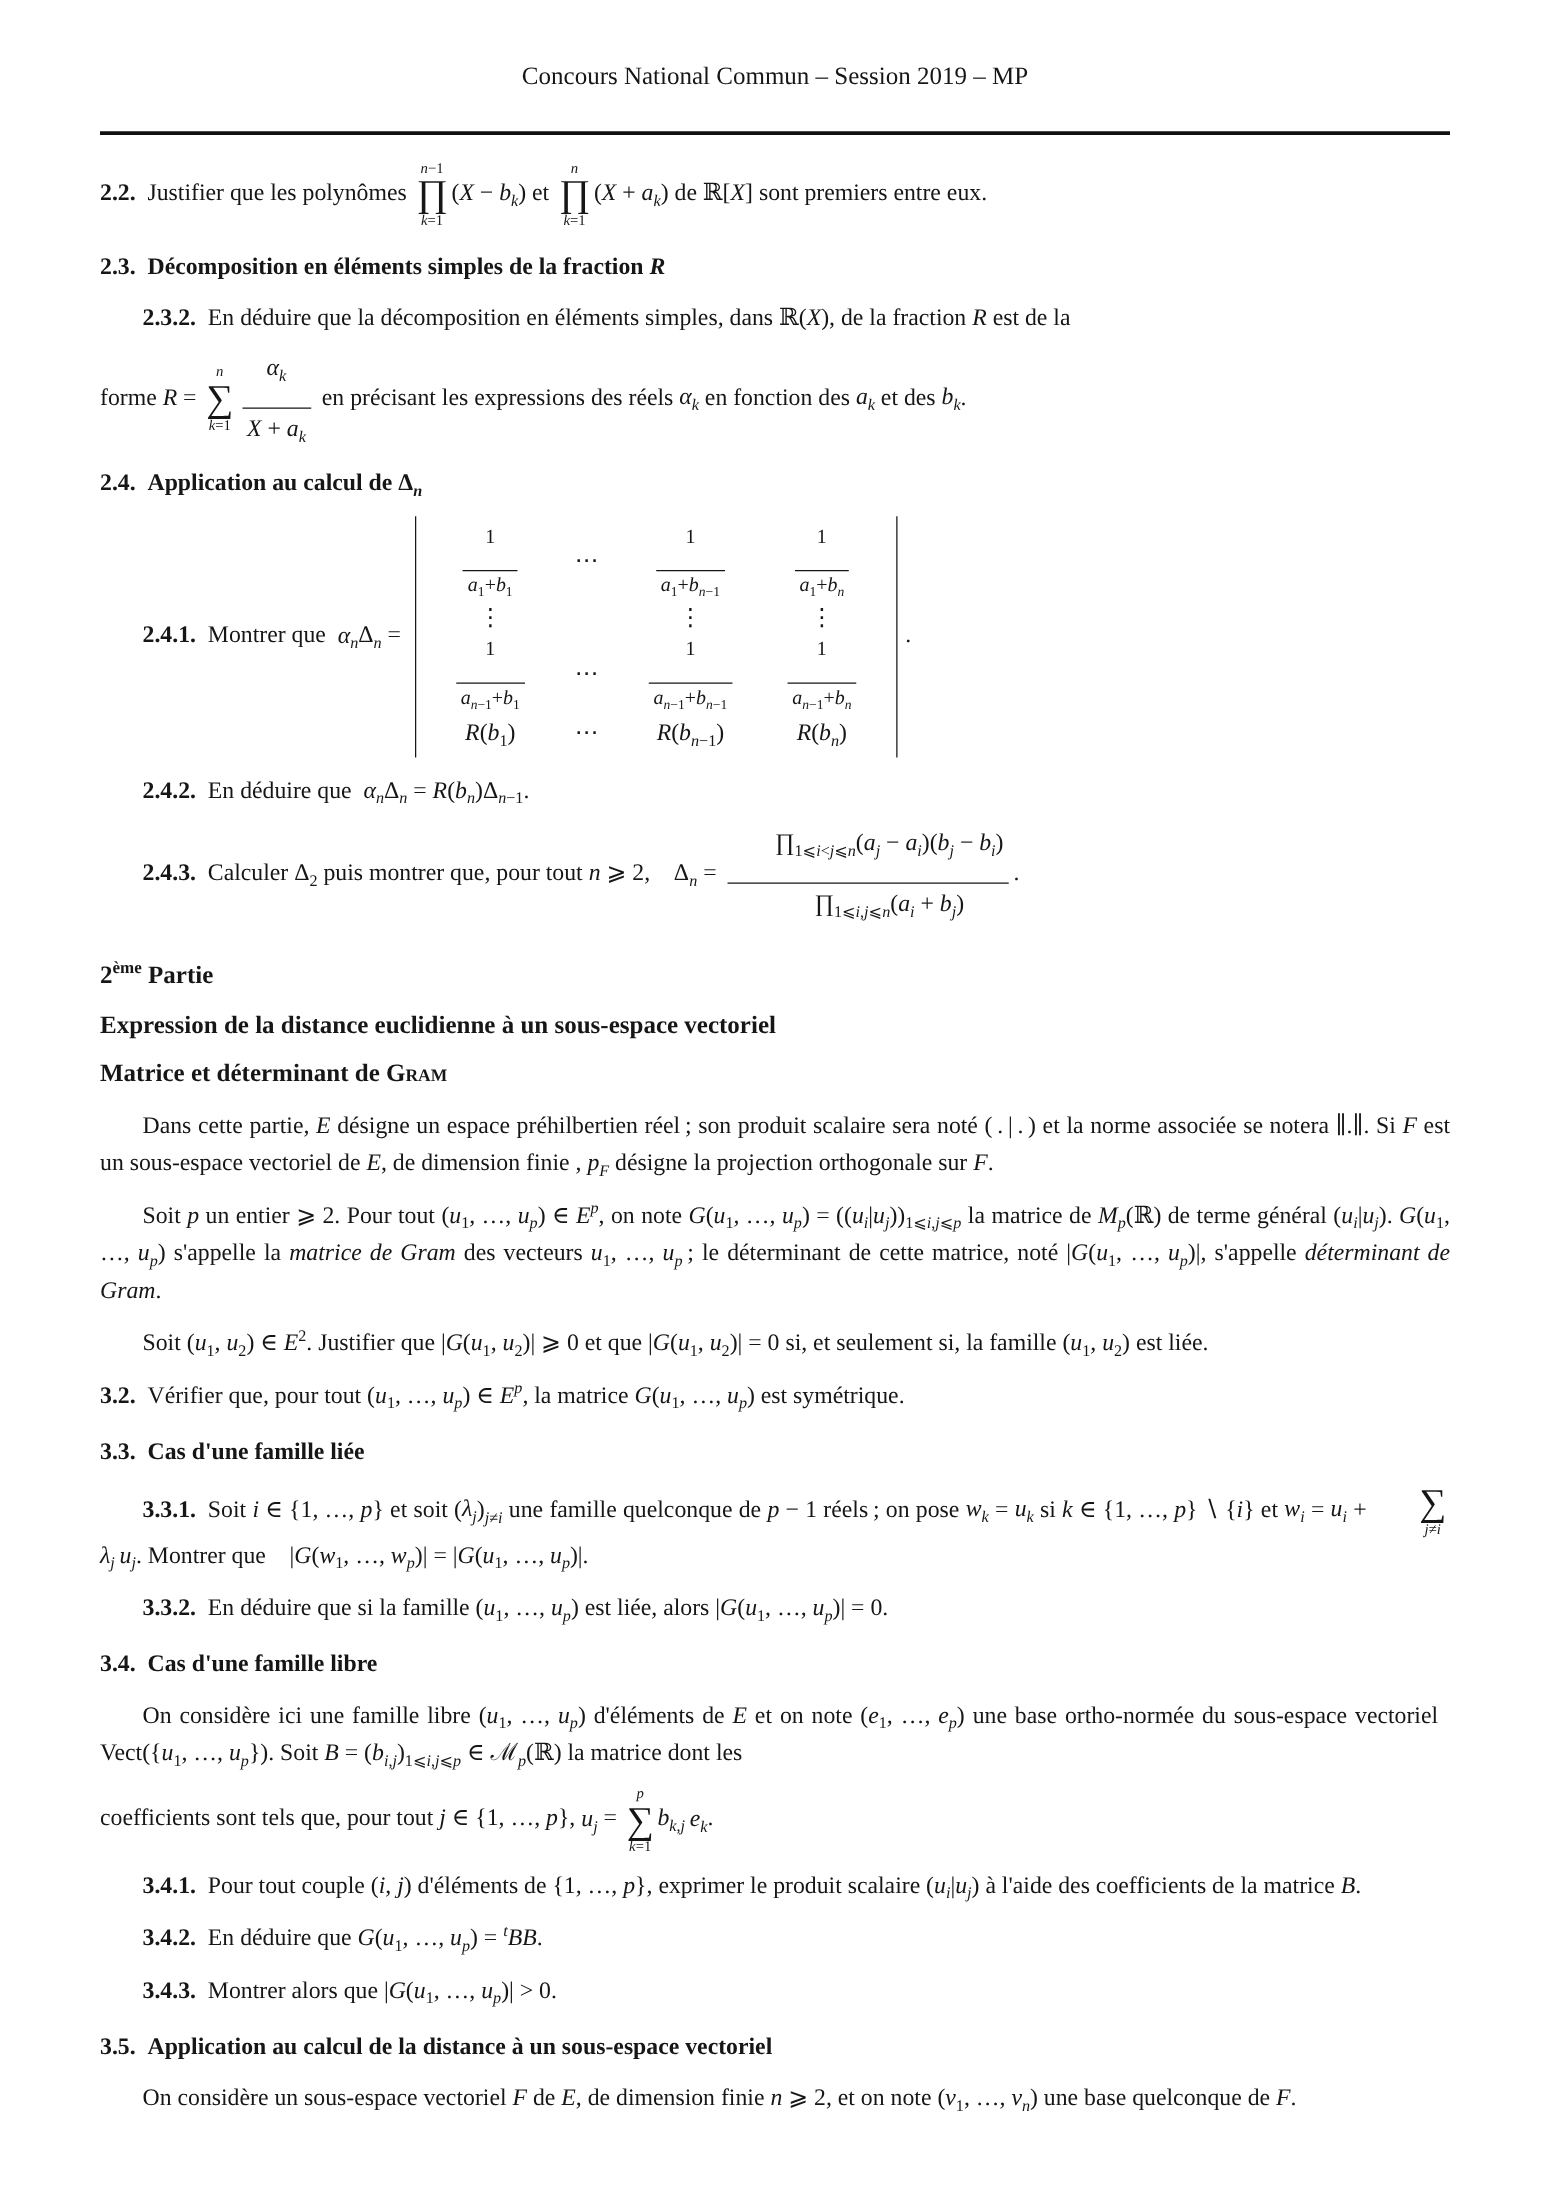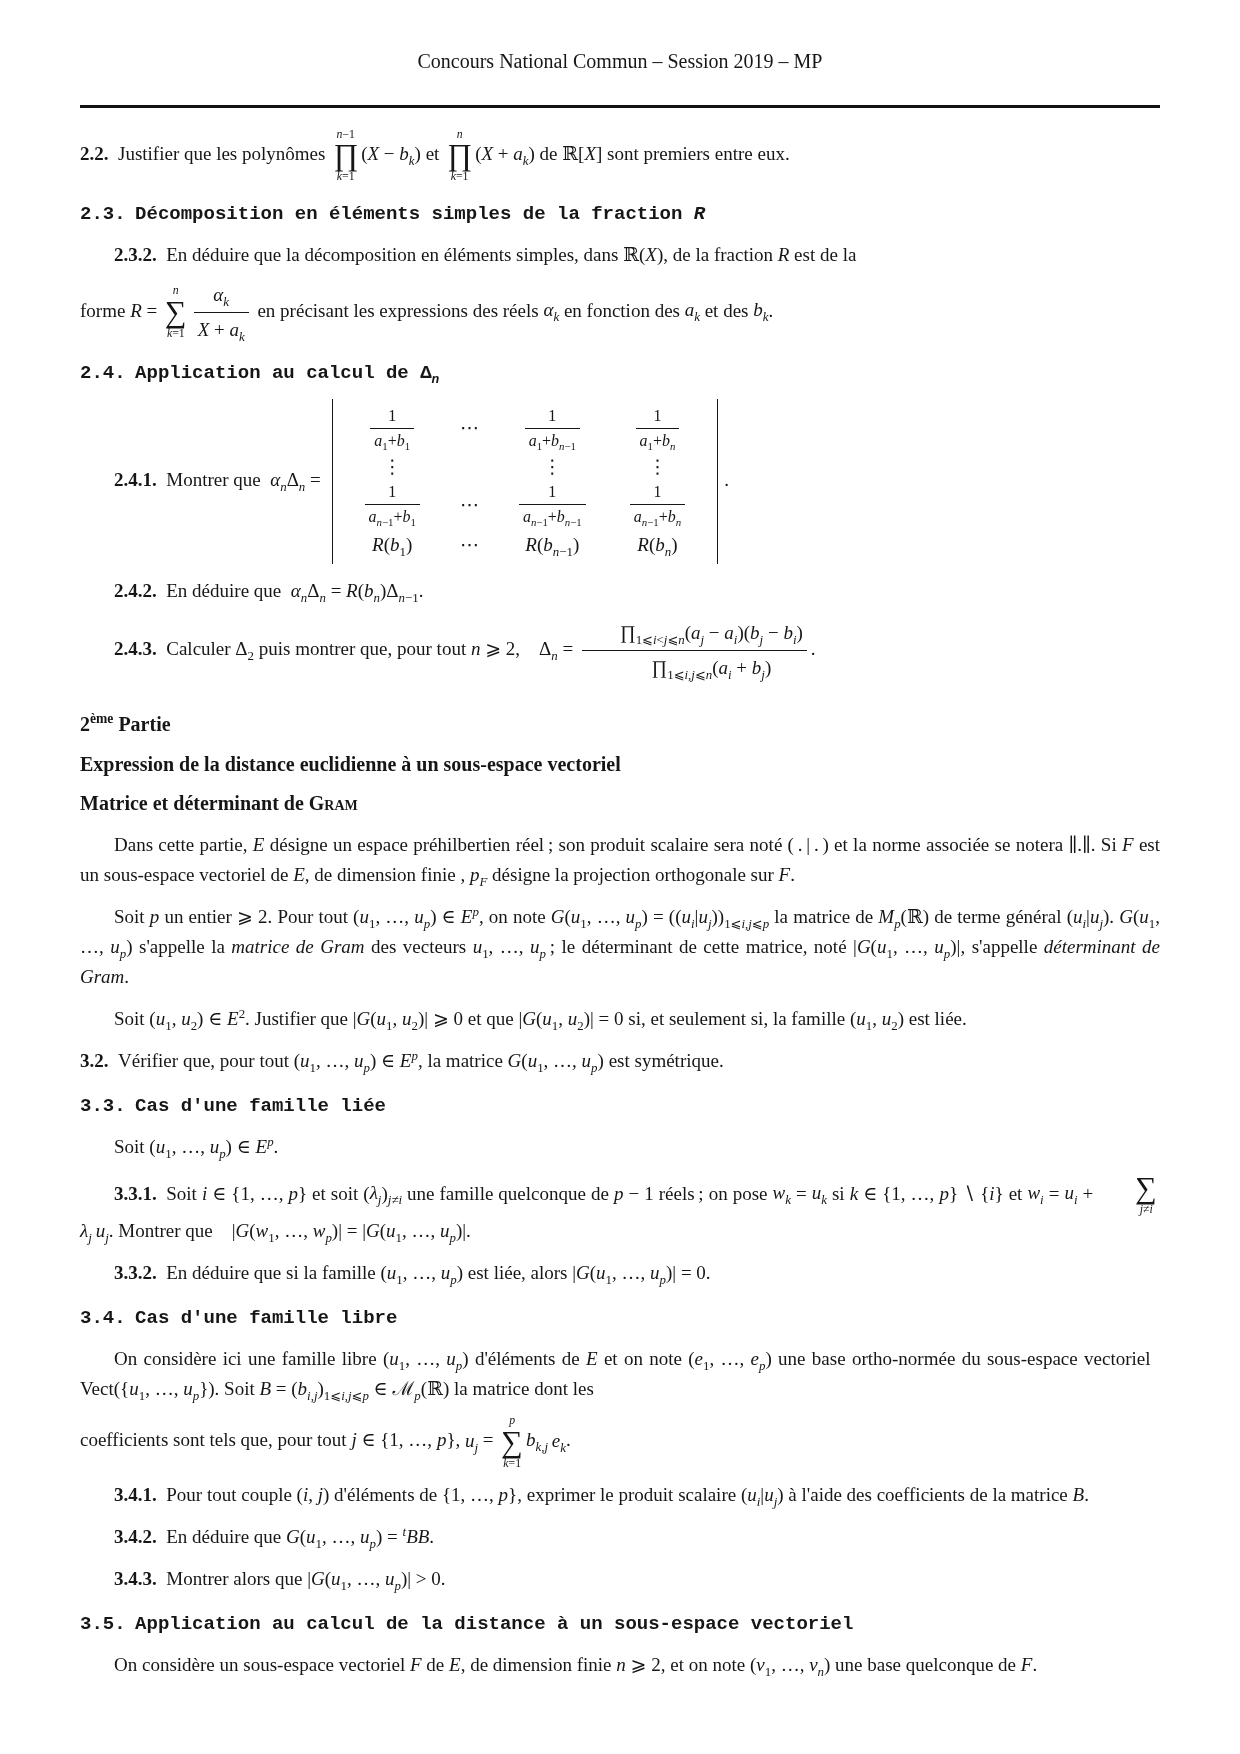--- a/index.html
+++ b/index.html
@@ -8,37 +8,37 @@
     background:#ffffff;color:#161616;
     padding:46px 80px 58px 80px;
     display:flex;flex-direction:column;
     font-family:"Liberation Serif","DejaVu Serif",serif;
     font-size:19px;line-height:1.58;
   }
   
   .hdr{text-align:center;font-size:20px;padding-bottom:27px;border-bottom:3px solid #111;margin-bottom:14px;}
   
   .blk{margin:6px 0;text-align:justify;}
-  .heading{margin:9px 0 5px 0;text-align:left;font-family:Liberation Mono, monospace;}
+  .heading{margin:9px 0 5px 0;text-align:left;}
   .subitem{text-indent:34px;}
   .para{text-indent:34px;}
   .mathline{margin:4px 0;text-align:left;}
   .centerline{margin:4px 0;font-size:20px;}
   .part-gap{margin-top:20px;}
   b{font-weight:bold;}
   i{font-style:italic;}
   sub,sup{font-size:0.68em;line-height:0;}
   .sc{font-variant:small-caps;}
   
   .op{display:inline-flex;flex-direction:column;align-items:center;vertical-align:middle;margin:0 3px;text-align:center;}
   .op .l{font-size:0.62em;line-height:1.15;}
   .op .g{font-size:1.6em;line-height:0.95;}
   
   .fr{display:inline-block;vertical-align:middle;text-align:center;margin:0 4px;}
-  .fr>.t{display:block;border-bottom:1px solid #161616;padding:0 4px 2px 4px;}
+  .fr>.t{display:block;border-bottom:1px solid #161616;padding:0 4px 16px 4px;}
   .fr>.b{display:block;padding:2px 4px 0 4px;}
   
   .det{display:inline-block;vertical-align:middle;border-left:1.5px solid #161616;border-right:1.5px solid #161616;padding:4px 10px;margin:0 6px;}
   .mat{border-collapse:collapse;}
   .mat td{text-align:center;padding:3px 18px;line-height:1.25;}
   .mat .fr{font-size:0.84em;}
   .mat .vd td{padding:1px 18px;}
 </style>
 </head>
 <body>
@@ -98,21 +98,20 @@
   <div class="blk centerline part-gap"><b>2<sup>ème</sup> Partie</b></div>
   <div class="blk centerline"><b>Expression de la distance euclidienne à un sous-espace vectoriel</b></div>
   <div class="blk centerline"><b>Matrice et déterminant de <span class="sc">Gram</span></b></div>
 
   <div class="blk para">Dans cette partie, <i>E</i> désigne un espace préhilbertien réel ; son produit scalaire sera noté ( . | . ) et la norme associée se notera ∥.∥. Si <i>F</i> est un sous-espace vectoriel de <i>E</i>, de dimension finie , <i>p<sub>F</sub></i> désigne la projection orthogonale sur <i>F</i>.</div>
   <div class="blk para">Soit <i>p</i> un entier ⩾ 2. Pour tout (<i>u</i><sub>1</sub>, …, <i>u<sub>p</sub></i>) ∈ <i>E<sup>p</sup></i>, on note <i>G</i>(<i>u</i><sub>1</sub>, …, <i>u<sub>p</sub></i>) = ((<i>u<sub>i</sub></i>|<i>u<sub>j</sub></i>))<sub>1⩽<i>i</i>,<i>j</i>⩽<i>p</i></sub> la matrice de <i>M<sub>p</sub></i>(ℝ) de terme général (<i>u<sub>i</sub></i>|<i>u<sub>j</sub></i>). <i>G</i>(<i>u</i><sub>1</sub>, …, <i>u<sub>p</sub></i>) s'appelle la <i>matrice de Gram</i> des vecteurs <i>u</i><sub>1</sub>, …, <i>u<sub>p</sub></i> ; le déterminant de cette matrice, noté |<i>G</i>(<i>u</i><sub>1</sub>, …, <i>u<sub>p</sub></i>)|, s'appelle <i>déterminant de Gram</i>.</div>
 
   <div class="blk para">Soit (<i>u</i><sub>1</sub>, <i>u</i><sub>2</sub>) ∈ <i>E</i><sup>2</sup>. Justifier que |<i>G</i>(<i>u</i><sub>1</sub>, <i>u</i><sub>2</sub>)| ⩾ 0 et que |<i>G</i>(<i>u</i><sub>1</sub>, <i>u</i><sub>2</sub>)| = 0 si, et seulement si, la famille (<i>u</i><sub>1</sub>, <i>u</i><sub>2</sub>) est liée.</div>
   <div class="blk"><b>3.2.</b> Vérifier que, pour tout (<i>u</i><sub>1</sub>, …, <i>u<sub>p</sub></i>) ∈ <i>E<sup>p</sup></i>, la matrice <i>G</i>(<i>u</i><sub>1</sub>, …, <i>u<sub>p</sub></i>) est symétrique.</div>
   <div class="blk heading"><b>3.3. Cas d'une famille liée</b></div>
-  <div class="blk para">Soit (<i>u</i><sub>1</sub>, …, <i>u<sub>p</sub></i>) ∈ <i>E<sup>p</sup></i>.</div>
   <div class="blk subitem"><b>3.3.1.</b> Soit <i>i</i> ∈ {1, …, <i>p</i>} et soit (<i>λ<sub>j</sub></i>)<sub><i>j</i>≠<i>i</i></sub> une famille quelconque de <i>p</i> − 1 réels ; on pose <i>w<sub>k</sub></i> = <i>u<sub>k</sub></i> si <i>k</i> ∈ {1, …, <i>p</i>} ∖ {<i>i</i>} et <i>w<sub>i</sub></i> = <i>u<sub>i</sub></i> + <span class="op">
         <span class="g">∑</span>
         <span class="l"><i>j</i>≠<i>i</i></span>
       </span><i>λ<sub>j</sub></i> <i>u<sub>j</sub></i>. Montrer que |<i>G</i>(<i>w</i><sub>1</sub>, …, <i>w<sub>p</sub></i>)| = |<i>G</i>(<i>u</i><sub>1</sub>, …, <i>u<sub>p</sub></i>)|.</div>
   <div class="blk subitem"><b>3.3.2.</b> En déduire que si la famille (<i>u</i><sub>1</sub>, …, <i>u<sub>p</sub></i>) est liée, alors |<i>G</i>(<i>u</i><sub>1</sub>, …, <i>u<sub>p</sub></i>)| = 0.</div>
   <div class="blk heading"><b>3.4. Cas d'une famille libre</b></div>
   <div class="blk para">On considère ici une famille libre (<i>u</i><sub>1</sub>, …, <i>u<sub>p</sub></i>) d'éléments de <i>E</i> et on note (<i>e</i><sub>1</sub>, …, <i>e<sub>p</sub></i>) une base ortho-normée du sous-espace vectoriel Vect({<i>u</i><sub>1</sub>, …, <i>u<sub>p</sub></i>}). Soit <i>B</i> = (<i>b</i><sub><i>i</i>,<i>j</i></sub>)<sub>1⩽<i>i</i>,<i>j</i>⩽<i>p</i></sub> ∈ ℳ<sub><i>p</i></sub>(ℝ) la matrice dont les</div>
   <div class="blk mathline">coefficients sont tels que, pour tout <i>j</i> ∈ {1, …, <i>p</i>}, <i>u<sub>j</sub></i> = <span class="op">
         <span class="l"><i>p</i></span>
         <span class="g">∑</span>

